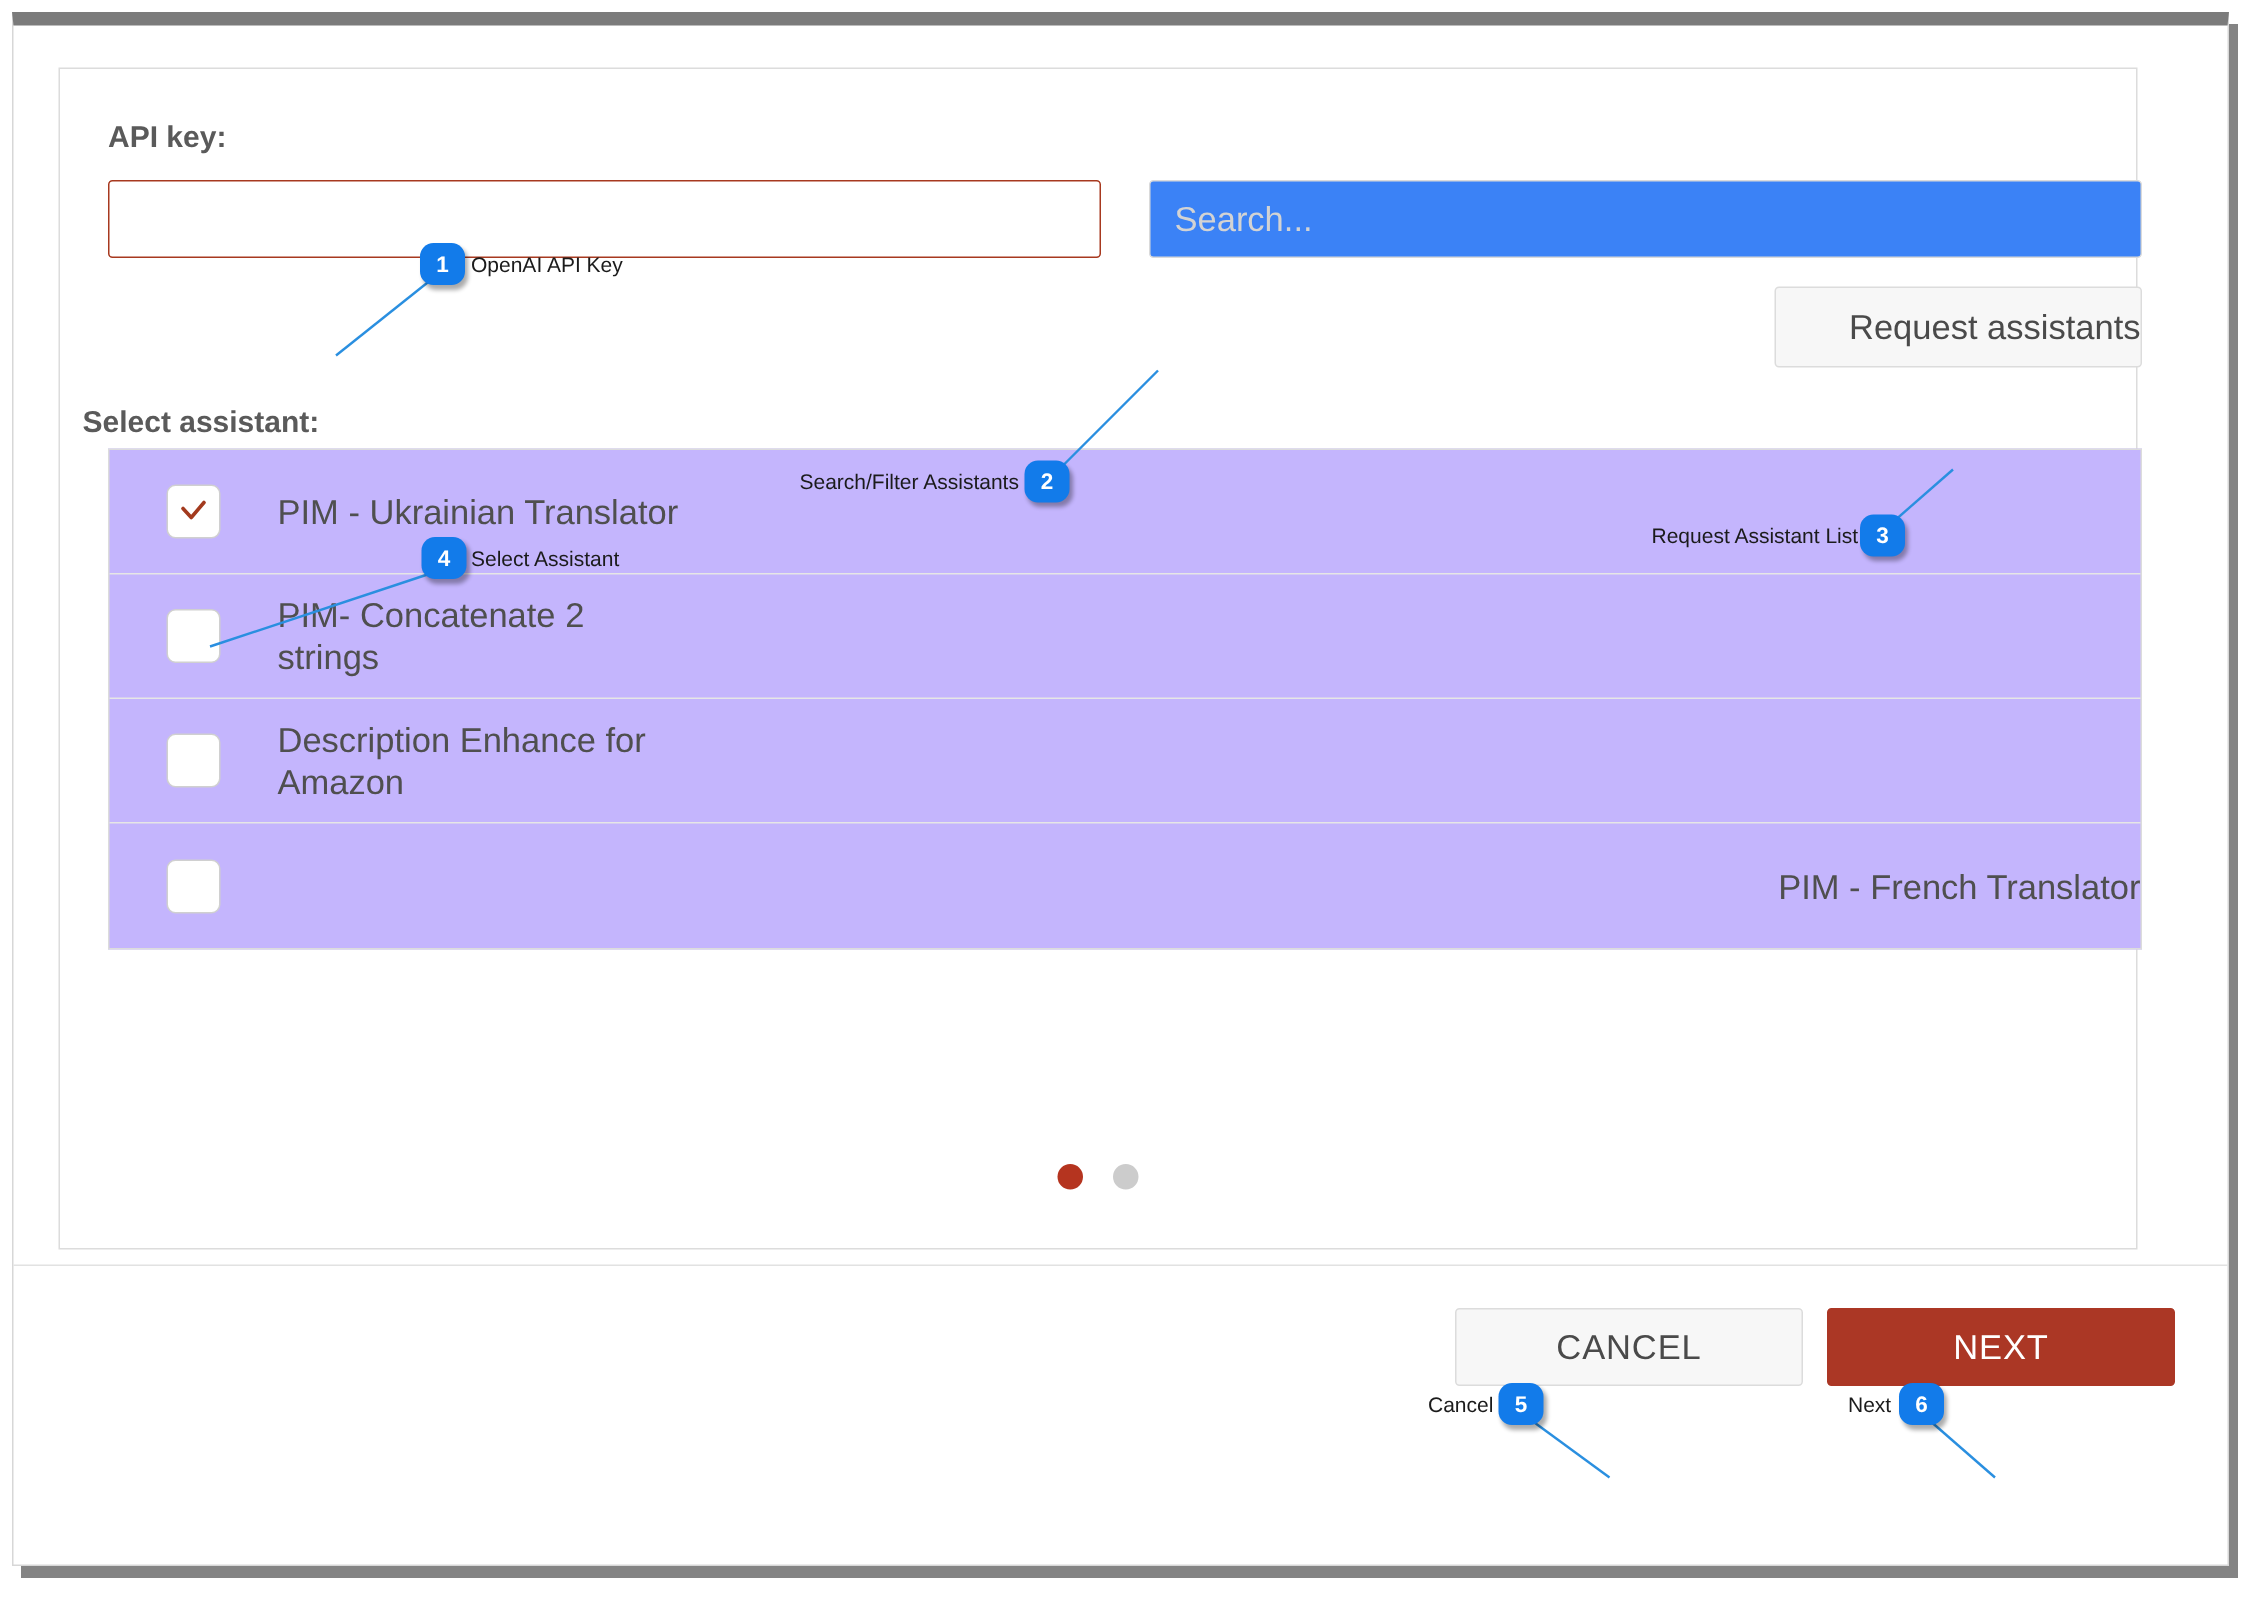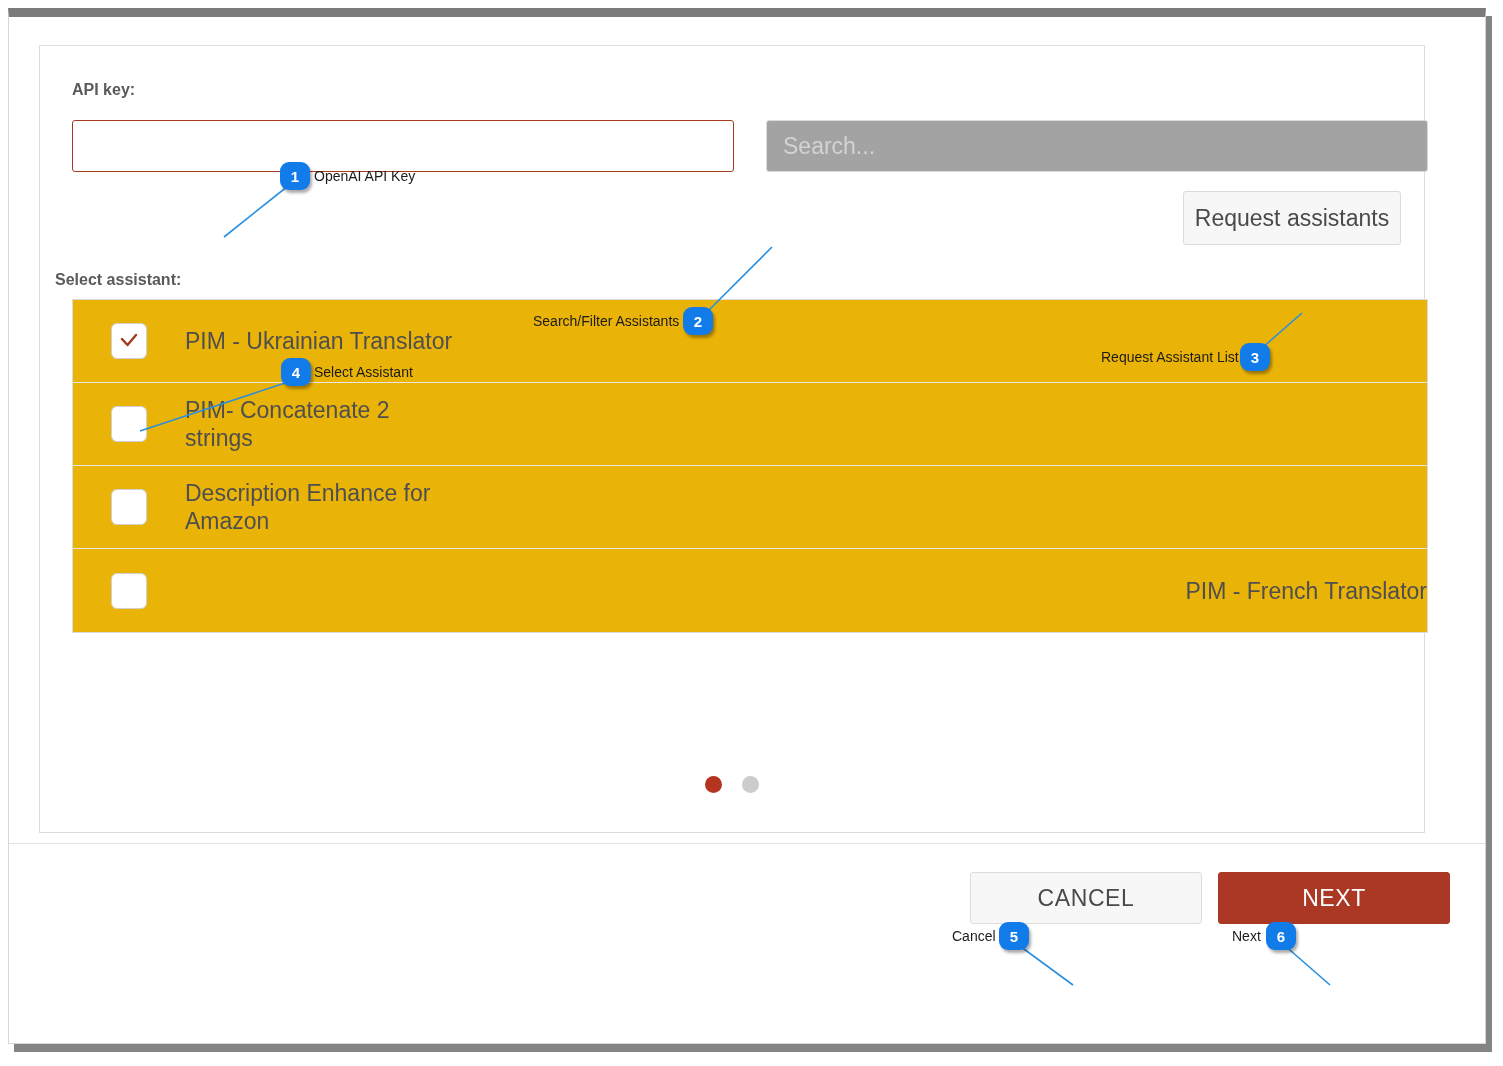--- a/index.html
+++ b/index.html
@@ -86,21 +86,21 @@
   .panel {
     position: relative;
     width: 1386px;
     height: 788px;
     border: 1px solid #dcdcdc;
     background: #fff;
   }
 
   .field-label {
     position: absolute;
-    font-size: 16px;
+    font-size: 20px;
     font-weight: 700;
     color: #5a5a5a;
   }
   #lbl-apikey { left: 32px; top: 35px; }
   #lbl-select { left: 15px; top: 225px; }
 
   .api-input {
     position: absolute;
     left: 32px;
     top: 74px;
@@ -117,52 +117,53 @@
   }
 
   .search-input {
     position: absolute;
     left: 726px;
     top: 74px;
     width: 662px;
     height: 52px;
     border: 1px solid #dadada;
     border-radius: 3px;
-    background: #a3a3a3;
+    background: #3b82f6;
     font-size: 23px;
     color: #333;
     padding: 0 16px;
     outline: none;
     font-family: "Liberation Sans", sans-serif;
   }
   .search-input::placeholder { color: #d3d3d3; }
 
   .req-btn {
     position: absolute;
     left: 1143px;
     top: 145px;
-    width: 218px;
+    width: 245px;
     height: 54px;
     background: #f7f7f7;
     border: 1px solid #dcdcdc;
     border-radius: 3px;
     font-size: 23px;
     color: #4a4a4a;
     cursor: pointer;
     font-family: "Liberation Sans", sans-serif;
+    text-align: right;
   }
 
   
   .list {
     position: absolute;
     left: 32px;
     top: 253px;
     width: 1356px;
     border: 1px solid #dcdcdc;
-    background: #eab308;
+    background: #c4b5fd;
   }
   .list-row {
     display: flex;
     align-items: center;
     min-height: 83px;
     padding: 10px 0 10px 38px;
     border-bottom: 1px solid #e6e6e6;
     cursor: pointer;
   }
   .list-row:last-child { border-bottom: none; justify-content: space-between; }

